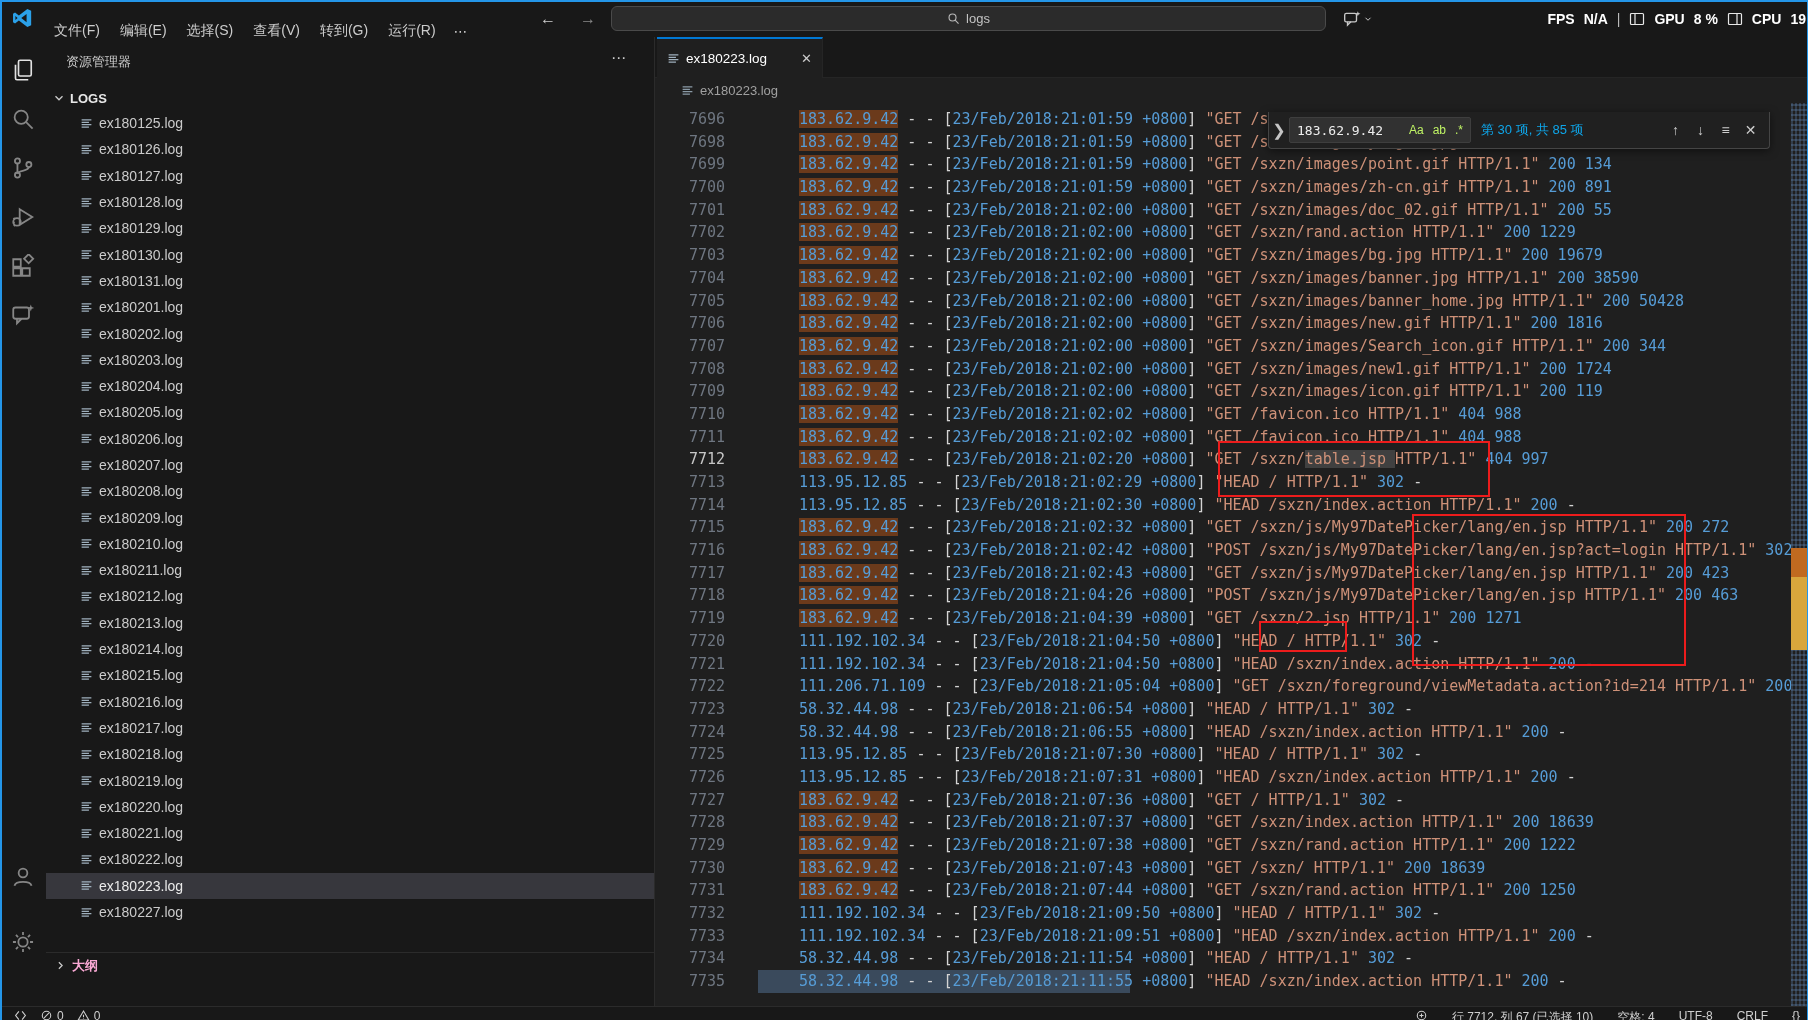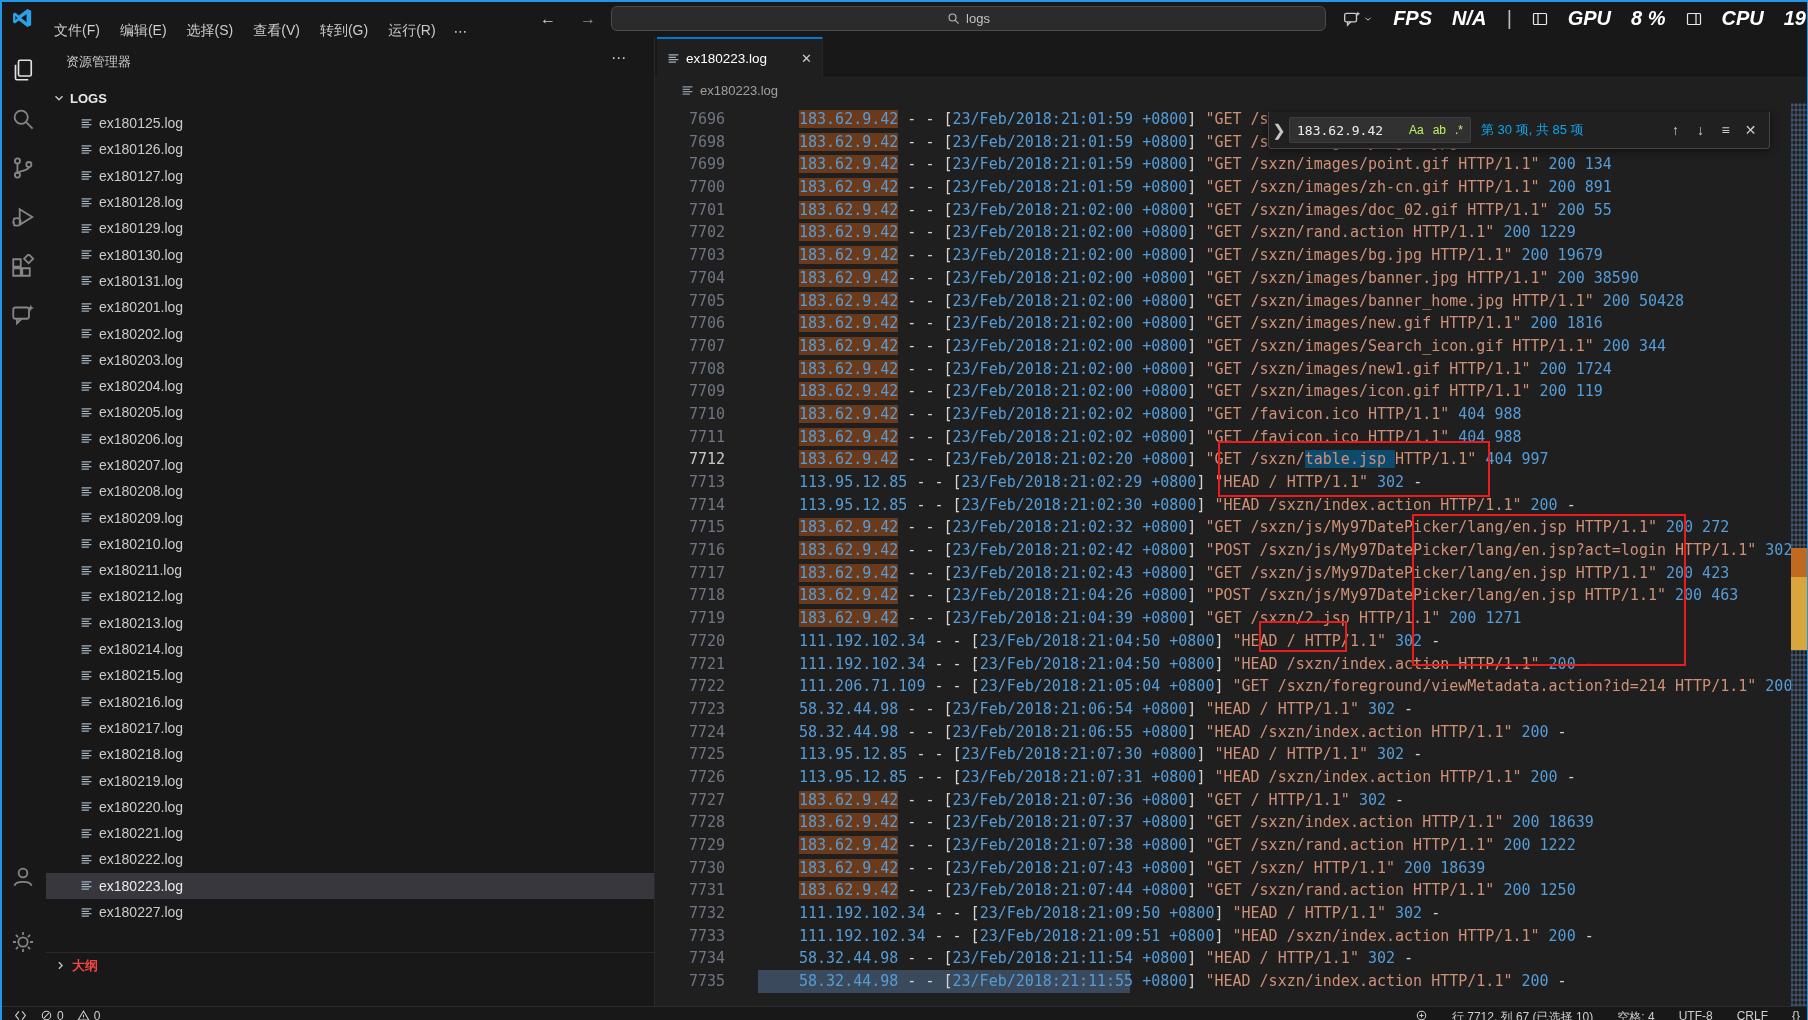--- a/index.html
+++ b/index.html
@@ -12,22 +12,22 @@
   .titlebar { position:absolute; left:0; top:0; width:1808px; height:37px; background:#181818; z-index:50; }
   .logo { position:absolute; left:11px; top:7px; width:22px; height:22px; }
   .menus { position:absolute; left:44px; top:12px; height:37px; display:flex; align-items:center; }
   .menu-item { padding:4px 10px; font-size:14px; color:#cccccc; border-radius:5px; white-space:nowrap; }
   .menu-more { padding:4px 8px; font-size:14px; color:#cccccc; }
   .nav-arrow { position:absolute; top:0; height:37px; display:flex; align-items:center; font-size:16px; color:#cfcfcf; }
   .nav-back { left:540px; } .nav-fwd { left:580px; color:#8a8a8a; }
   .searchbox { position:absolute; left:611px; top:6px; width:715px; height:25px; background:#2b2b2b;
                border:1px solid #4a4a4a; border-radius:6px; display:flex; align-items:center; justify-content:center;
                gap:6px; font-size:13px; color:#c2c2c2; }
-  .tb-right { position:absolute; right:2px; top:0; height:37px; display:flex; align-items:center; gap:20px;
-              color:#ffffff; font-weight:bold; font-size:20px; white-space:nowrap;font-style:italic; }
+  .tb-right { position:absolute; right:2px; top:0; height:37px; display:flex; align-items:center; gap:9px;
+              color:#ffffff; font-weight:bold; font-size:14px; white-space:nowrap; }
   .tb-right .sep { color:#bbbbbb; font-weight:normal; }
   .chat-ind { position:absolute; left:1343px; top:0; height:37px; display:flex; align-items:center; gap:2px; color:#c8c8c8; }
   .perf-ic { opacity:.9; }
   
   .activitybar { position:absolute; left:0; top:37px; width:46px; bottom:14px; background:#181818; z-index:20; }
   .ab-top { position:absolute; top:8px; left:0; width:46px; display:flex; flex-direction:column; }
   .ab-bottom { position:absolute; bottom:40px; left:0; width:46px; display:flex; flex-direction:column; gap:16px; }
   .ab-item { width:46px; height:49px; display:flex; align-items:center; justify-content:center; color:#868686; }
   .ab-item.active { color:#e2e2e2; }
   
@@ -37,21 +37,21 @@
   .sb-title { position:absolute; left:20px; top:16px; font-size:13px; color:#cccccc; }
   .sb-more { position:absolute; right:28px; top:12px; font-size:15px; color:#cccccc; }
   .sb-section { position:absolute; left:0; top:49px; width:100%; height:24px; display:flex; align-items:center;
                 font-size:13px; font-weight:bold; color:#e8e8e8; }
   .sb-section .chev { margin:0 4px 0 6px; display:flex; }
   .filelist { position:absolute; left:0; top:73px; width:100%; }
   .file-row { height:26.3px; display:flex; align-items:center; padding-left:34px; font-size:14px; color:#cbcbcb; }
   .file-row.selected { background:#37373d; color:#eaeaea; }
   .file-row .ficon { margin-right:6px; display:flex; color:#9fb0bd; }
   .sb-bottomsec { position:absolute; left:0; width:100%; height:26px; display:flex; align-items:center;
-                  border-top:1px solid #2b2b2b; font-size:13px; font-weight:bold; color:#ef4444; }
+                  border-top:1px solid #2b2b2b; font-size:13px; font-weight:bold; color:#f9a8d4; }
   .sec-outline { top:915px; } .sec-timeline { top:987px;justify-content:center; }
   .sb-bottomsec .chev { margin:0 5px 0 8px; display:flex; }
   
   .editor { position:absolute; left:655px; top:37px; right:0; bottom:14px; background:#1f1f1f; overflow:hidden; }
   .tabbar { position:absolute; left:0; top:0; right:0; height:41px; background:#181818; border-bottom:1px solid #252525; }
   .tab { position:absolute; left:2px; top:0; width:166px; height:41px; background:#1f1f1f; border-top:2px solid #0078d4;
          border-right:1px solid #252525; display:flex; align-items:center; padding:0 8px 0 10px; gap:6px; }
   .tab .ficon { display:flex; color:#9fb0bd; }
   .tab-label { font-size:13.5px; color:#ffffff; flex:1; }
   .tab-close { font-size:13px; color:#cccccc; padding:0 2px; }
@@ -59,21 +59,21 @@
                 align-items:center; padding-left:26px; gap:6px; font-size:13px; color:#a0a0a0; }
   .breadcrumb .ficon { display:flex; color:#8a9aa6; }
   .code { position:absolute; left:0; top:66px; right:0; bottom:0; padding-top:5px;
           font-family:"DejaVu Sans Mono",monospace; font-size:15px; }
   .row { height:22.7px; line-height:22.7px; white-space:pre; overflow:hidden; }
   .ln { display:inline-block; width:70px; text-align:right; color:#6e7681; vertical-align:top; }
   .ln.cur { color:#c6c6c6; }
   .codeline { display:inline-block; margin-left:33px; position:relative; z-index:0;padding-left:41px; }
   .tk-txt { color:#d4d4d4; } .tk-num { color:#569cd6; } .tk-ip { color:#569cd6; } .tk-str { color:#ce9178; }
   .find-match { background:#6b3a1b; }
-  .sel { background:#0c4a6e; }
+  .sel { background:#404040; }
   .psel { position:absolute; left:0; top:0; height:100%; z-index:-1; background:#3a4a5c; }
   
   .findwidget { position:absolute; left:613px; top:75px; width:502px; height:37px; background:#202020;
                 border:1px solid #454545; border-top:none; border-radius:0 0 4px 4px; box-shadow:0 2px 8px rgba(0,0,0,.5);
                 display:flex; align-items:center; z-index:30; font-family:"Liberation Sans",sans-serif; }
   .fw-chev { width:20px; display:flex; justify-content:center; color:#c5c5c5; }
   .fw-input { width:182px; height:26px; background:#313131; border:1px solid #3e3e3e; border-radius:2px;
               display:flex; align-items:center; padding:0 4px 0 7px; gap:3px; }
   .fw-query { flex:1; font-size:13px; color:#eeeeee; font-family:"DejaVu Sans Mono",monospace; }
   .fw-tog { font-size:12px; color:#bef264; padding:1px 3px; border-radius:3px; }

